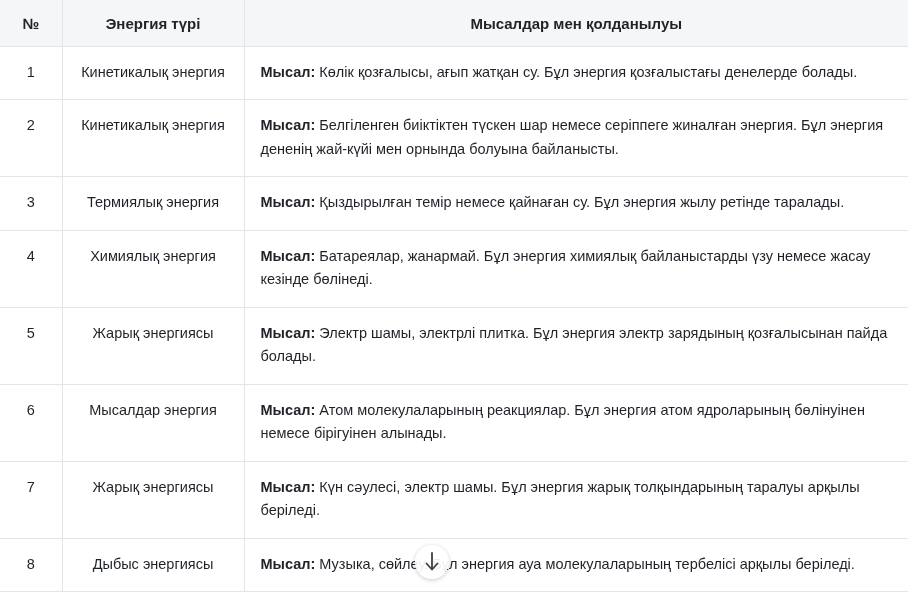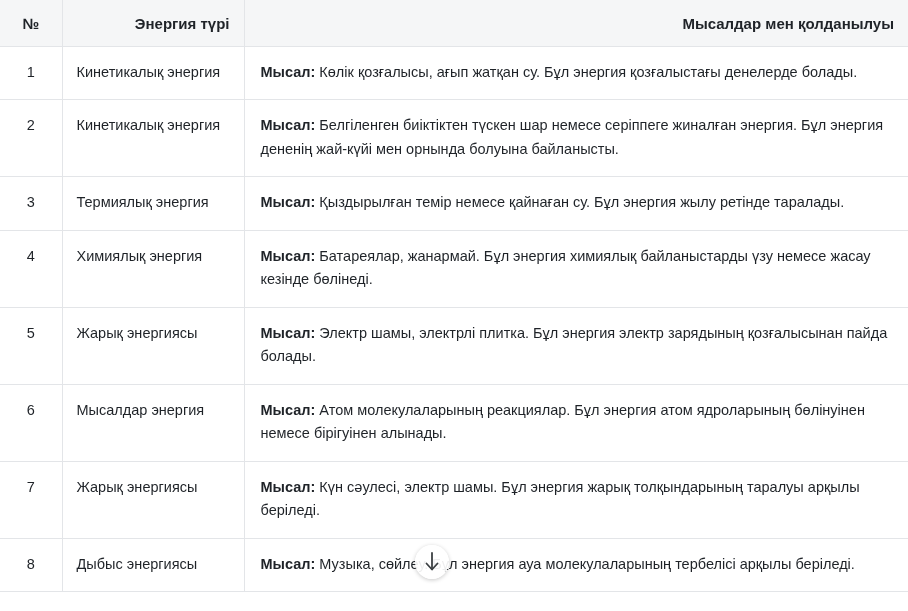--- a/index.html
+++ b/index.html
@@ -26,21 +26,21 @@
     table-layout: fixed;
     font-size: 14.5px;
   }
   table.energy-table col.c-num { width: 62px; }
   table.energy-table col.c-type { width: 182px; }
   table.energy-table col.c-desc { width: 664px; }
 
   table.energy-table thead th {
     background: #f5f6f7;
     font-weight: bold;
-    text-align: right;
+    text-align: center;
     vertical-align: middle;
     padding: 12px 14px;
     border: 1px solid #e3e5e8;
     border-top: none;
     font-size: 15px;
     color: #1f2328;
     height: 22px;
   }
   table.energy-table thead th.th-num { text-align: center; padding-left: 0; padding-right: 0; }
 
@@ -53,20 +53,21 @@
     font-size: 14.5px;
   }
   table.energy-table tbody td.cell-num {
     text-align: center;
     padding-left: 0;
     padding-right: 0;
     color: #1f2328;
   }
   table.energy-table tbody td.cell-type {
     color: #1f2328;
+    text-align: center;
   }
   table.energy-table tbody td.cell-desc {
     padding-left: 16px;
   }
   .lbl {
     font-weight: bold;
   }
   
   table.energy-table tr > *:first-child { border-left: none; }
   table.energy-table tr > *:last-child { border-right: none; }

